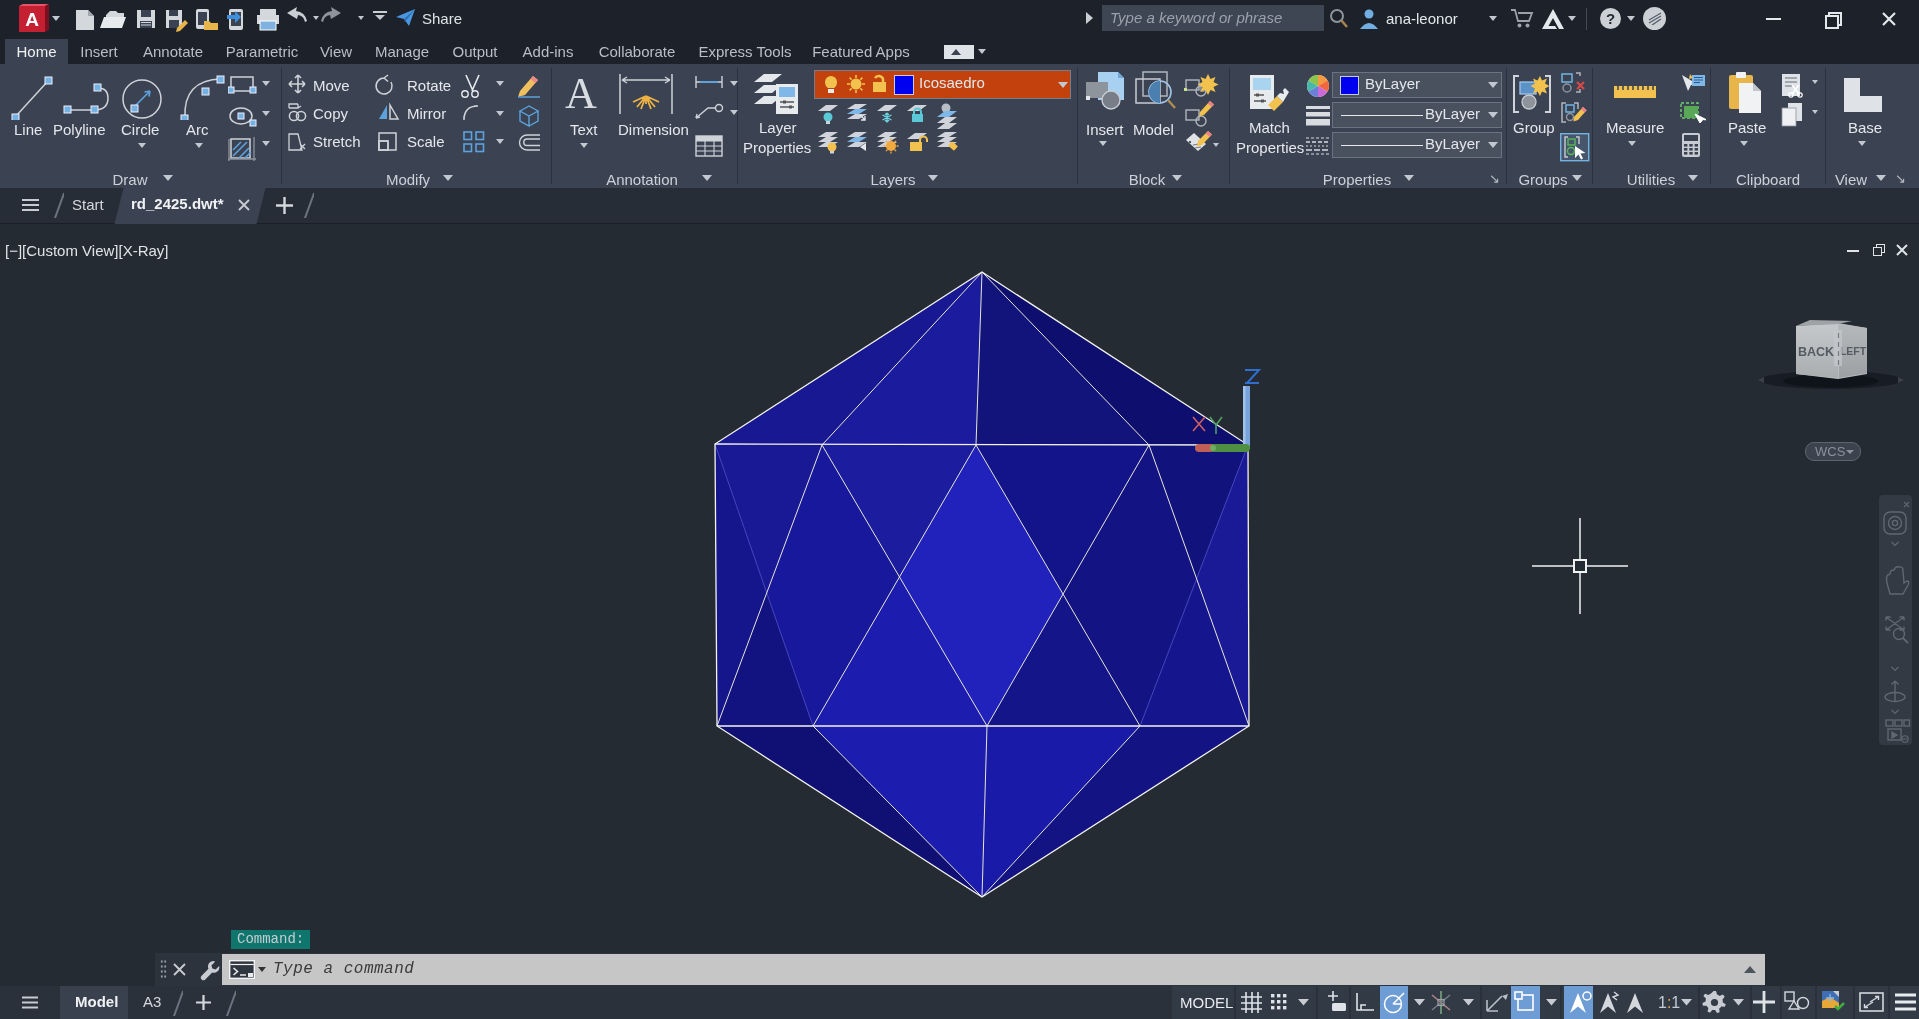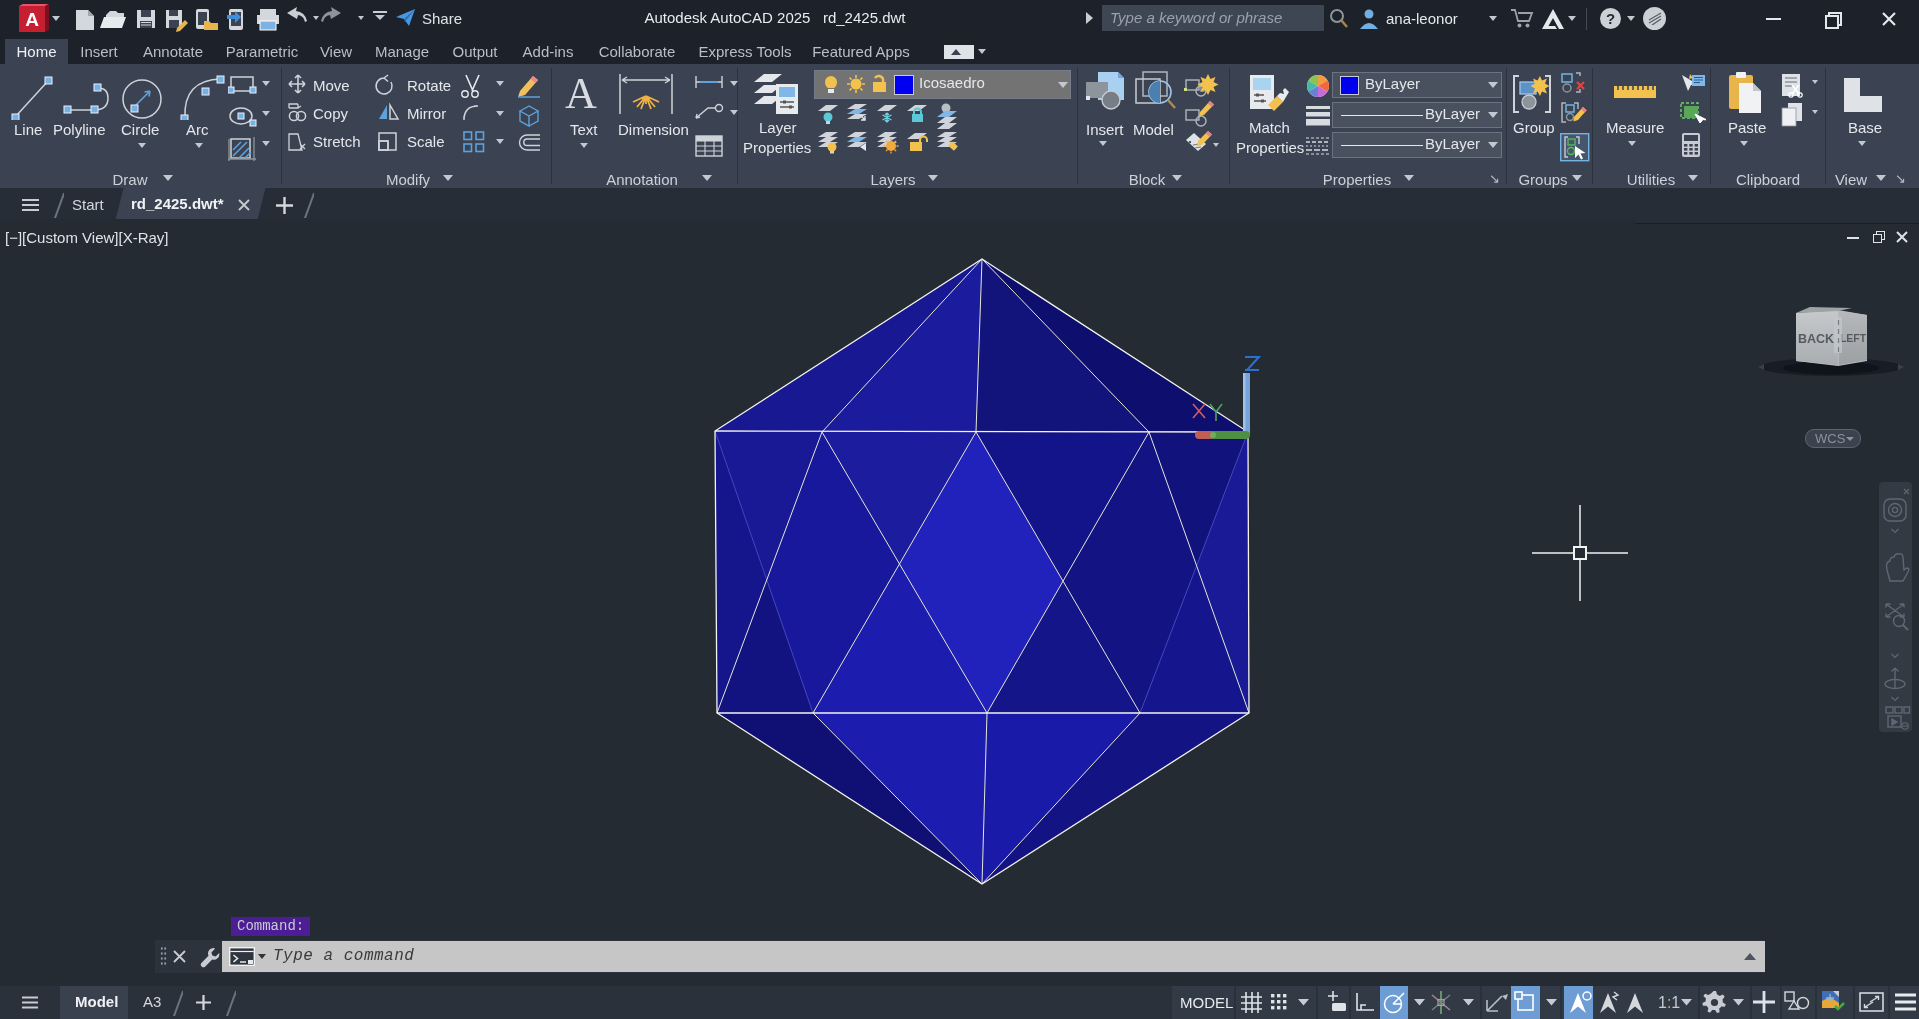--- a/index.html
+++ b/index.html
@@ -6,21 +6,21 @@
 .a{position:absolute}
 #titlebar{left:0;top:0;width:1919px;height:39px;background:#1c212a}
 #tabrow{left:0;top:39px;width:1919px;height:25px;background:#1c212a}
 .mtab{position:absolute;top:0;height:25px;line-height:25px;color:#b9bfc7;font-size:15px;text-align:center}
 .mtab.on{background:#3b4352;color:#eef1f4}
 #ribbon{left:0;top:64px;width:1919px;height:124px;background:#3b4352}
 .sep{position:absolute;top:4px;width:1px;height:116px;background:#2b323d}
 .plabel{position:absolute;top:106px;height:19px;line-height:19px;font-size:15px;color:#ccd1d8;text-align:center;white-space:nowrap}
 .ilabel{position:absolute;font-size:15px;color:#e4e7eb;white-space:nowrap}
 #filetabs{left:0;top:188px;width:1919px;height:36px;background:#272d36;border-bottom:1px solid #1a1f27;box-sizing:border-box}
-#canvas{left:0;top:219px;width:1635px;height:762px;background:#252b33}
+#canvas{left:0;top:232px;width:1635px;height:762px;background:#252b33}
 #statusbar{left:0;top:986px;width:1919px;height:33px;background:#2b313b}
 .caret{display:block;width:0;height:0;border-left:5px solid transparent;border-right:5px solid transparent;border-top:6px solid #c2c8d0}
 </style></head>
 <body>
 <div class="a" id="titlebar">
 
  <svg class="a" style="left:19px;top:4px" width="30" height="30" viewBox="0 0 30 30">
    <rect x="0" y="2" width="26" height="26" fill="#c42032"></rect>
    <path d="M0 2 L4 0 L30 0 L26 2 Z" fill="#e8536a"></path>
    <path d="M26 2 L30 0 L30 26 L26 28 Z" fill="#7d1020"></path>
@@ -76,21 +76,20 @@
  <div class="a" style="left:375px;top:15px">
       <div class="caret" style="border-top-width:5px;border-left-width:5px;border-right-width:5px"></div>
     </div>
 
  <svg class="a" style="left:395px;top:8px" width="22" height="20" viewBox="0 0 22 20">
   <path d="M1 9 L20 1 L14 18 L9 11 Z" fill="#4a97e0"></path>
   <path d="M9 11 L20 1 L10 14 Z" fill="#2f6fb3"></path>
  </svg>
  <div class="a" style="left:422px;top:10px;font-size:15px;color:#dfe3e8">Share</div>
 
- <div class="a" style="left:525px;top:9px;width:500px;text-align:center;font-size:15px;color:#e8ebef">Autodesk AutoCAD 2025 &nbsp;&nbsp;rd_2425.dwt</div>
 
  <div class="a" style="left:1086px;top:12px;width:0;height:0;border-top:6px solid transparent;border-bottom:6px solid transparent;border-left:7px solid #c9ced4"></div>
  <div class="a" style="left:1102px;top:5px;width:222px;height:26px;background:#3e4654;color:#9ba2ac;font-style:italic;font-size:15px;line-height:26px;padding-left:8px;box-sizing:border-box">Type a keyword or phrase</div>
  <svg class="a" style="left:1329px;top:8px" width="20" height="22" viewBox="0 0 20 22">
    <circle cx="8" cy="8" r="6" fill="none" stroke="#8d949c" stroke-width="2"></circle>
    <path d="M12.5 12.5 L18 19" stroke="#a8824f" stroke-width="2.5"></path>
  </svg>
  <svg class="a" style="left:1359px;top:7px" width="20" height="24" viewBox="0 0 20 24">
    <circle cx="10" cy="7" r="4.5" fill="#72aee2"></circle>
    <path d="M1 22 q9 -12 18 0 z" fill="#72aee2"></path>
@@ -311,21 +310,21 @@
         <path d="M2 32 l10 -8 h18 l-10 8 z"></path>
       </g>
   <rect x="24" y="12" width="22" height="30" fill="#e8ebee"></rect>
   <rect x="27" y="15" width="16" height="10" fill="#7fb8e8"></rect>
   <path d="M28 30 h14 M28 35 h14" stroke="#555" stroke-width="1.3"></path>
   <rect x="31" y="28.5" width="3" height="3" fill="#555"></rect>
       <rect x="37" y="33.5" width="3" height="3" fill="#555"></rect>
  </svg>
  <div class="ilabel" style="left:759px;top:55px">Layer</div>
  <div class="ilabel" style="left:743px;top:75px">Properties</div>
- <div class="a" style="left:814px;top:6px;width:257px;height:29px;background:#737373;border:1px solid #747d8a;box-sizing:border-box">
+ <div class="a" style="left:814px;top:6px;width:257px;height:29px;background:#c2410c;border:1px solid #747d8a;box-sizing:border-box">
   <svg class="a" style="left:6px;top:3px" width="200" height="21" viewBox="0 0 200 21">
    <path d="M10 2 a6 6 0 0 1 6 6 q0 4 -3 6 h-6 q-3 -2 -3 -6 a6 6 0 0 1 6 -6" fill="#f2c14e"></path>
    <rect x="7" y="15" width="6" height="4" fill="#e8ebee"></rect>
    <circle cx="35" cy="10" r="5.5" fill="#f2c14e"></circle>
    <g stroke="#f2c14e" stroke-width="1.6">
           <path d="M35 1 v3 M35 16 v3 M26 10 h3 M41 10 h3 M28.6 3.6 l2.1 2.1 M39.3 14.3 l2.1 2.1 M41.4 3.6 l-2.1 2.1 M30.7 14.3 l-2.1 2.1"></path>
         </g>
    <rect x="52" y="8" width="13" height="10" fill="#f2c14e"></rect>
    <path d="M62 8 v-3 a4.5 4.5 0 0 0 -8 -1" fill="none" stroke="#f2c14e" stroke-width="2.5"></path>
   </svg>
@@ -763,21 +762,21 @@
    <rect x="7" y="225" width="7" height="6"></rect>
         <rect x="16" y="225" width="7" height="6"></rect>
         <rect x="25" y="225" width="5.5" height="6"></rect>
    <rect x="9" y="234" width="13" height="11"></rect>
         <path d="M13 237 l5 3 l-5 3 z" fill="#5f6772"></path>
    <circle cx="26" cy="244" r="3.2" stroke-width="1.1"></circle>
         <path d="M23.5 244 h5" stroke-width="1.1"></path>
   </g>
  </svg>
 
- <div class="a" style="left:231px;top:698px;height:19px;background:#4c1d95;color:#c8ccd2;font-family:'Liberation Mono',monospace;font-size:14px;line-height:19px;padding:0 6px">Command:</div>
+ <div class="a" style="left:231px;top:698px;height:19px;background:#0f766e;color:#c8ccd2;font-family:'Liberation Mono',monospace;font-size:14px;line-height:19px;padding:0 6px">Command:</div>
  <div class="a" style="left:155px;top:721px;width:1610px;height:33px;background:#2d333d"></div>
  <div class="a" style="left:160px;top:727px;width:7px;height:21px;background:radial-gradient(circle,#9aa1ab 1px,transparent 1.2px);background-size:3.5px 5px"></div>
  <svg class="a" style="left:173px;top:731px" width="13" height="13" viewBox="0 0 13 13">
       <path d="M1 1 L12 12 M12 1 L1 12" stroke="#c8ccd2" stroke-width="1.8"></path>
     </svg>
  <svg class="a" style="left:199px;top:727px" width="22" height="22" viewBox="0 0 22 22">
   <path d="M14.5 2 a5.5 5.5 0 0 0 -5 7.8 L2.6 16.7 a2.6 2.6 0 0 0 3.7 3.7 L13.2 13.5 a5.5 5.5 0 0 0 7 -6.5 l-3.6 3.6 l-3.2 -1 l-1 -3.2 l3.6 -3.6 a5.5 5.5 0 0 0 -1.5 -0.8 z" fill="#c8ccd2"></path>
  </svg>
  <div class="a" style="left:222px;top:722px;width:1543px;height:31px;background:#c6c6c6"></div>
  <svg class="a" style="left:229px;top:728px" width="26" height="19" viewBox="0 0 26 19">

